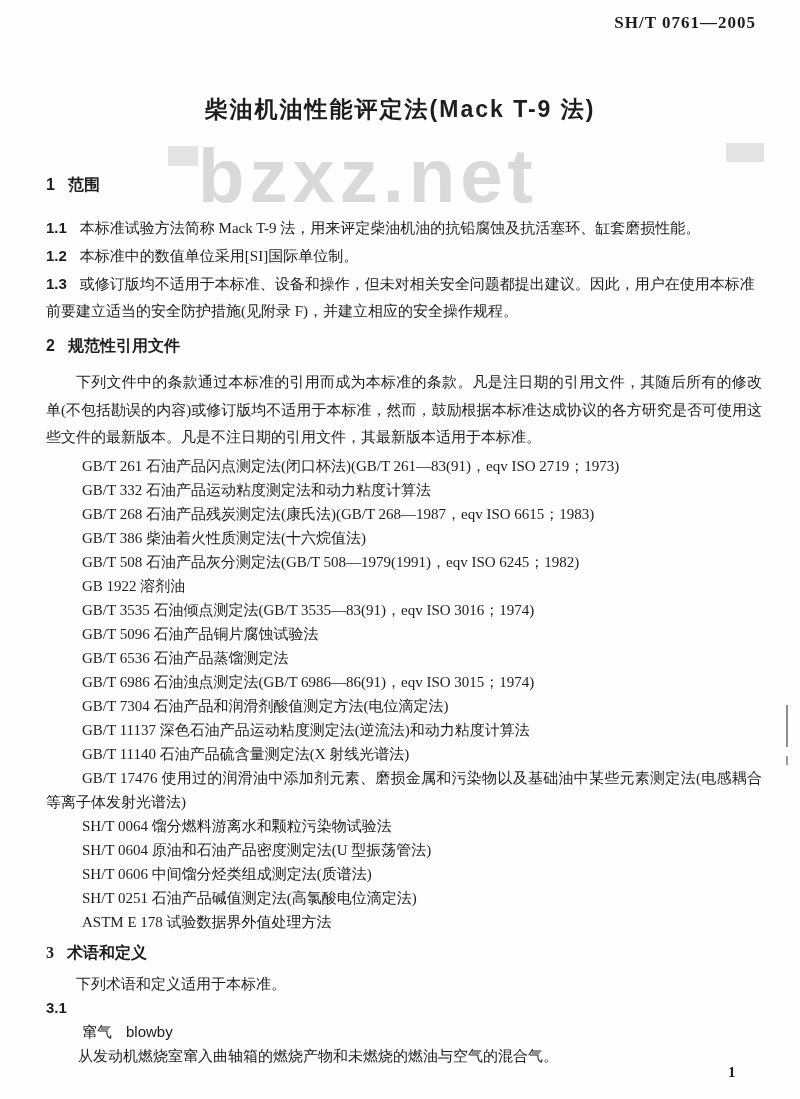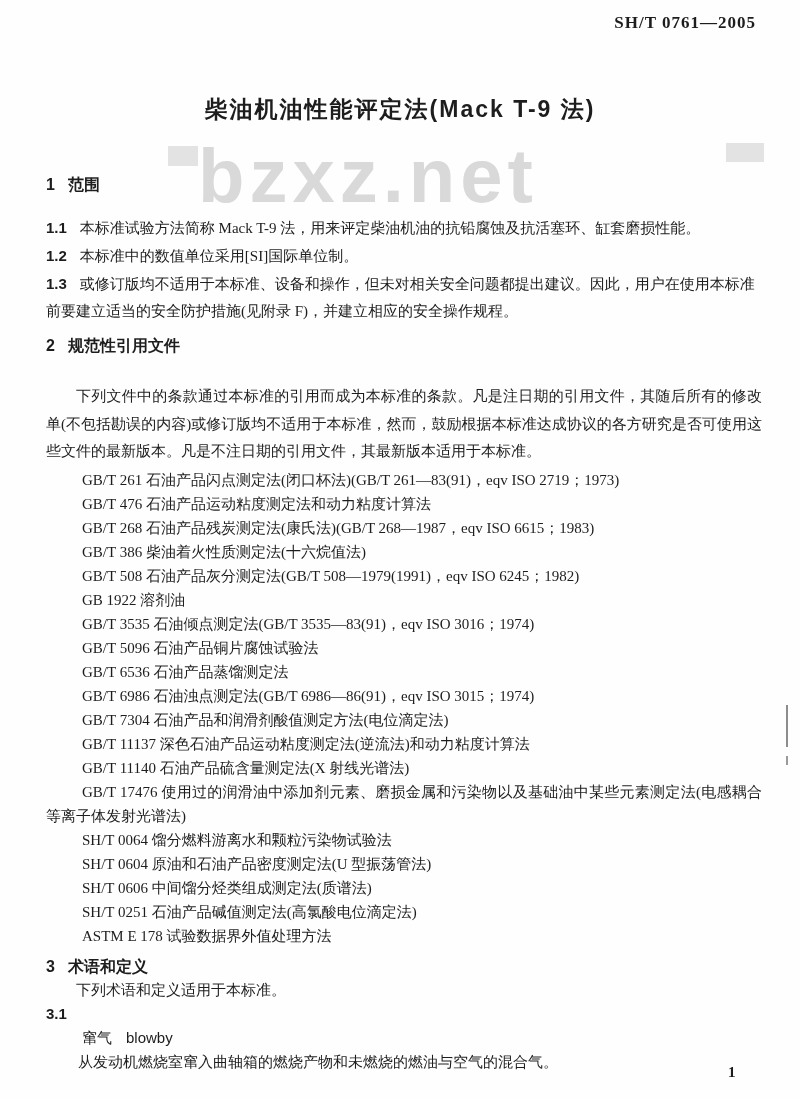--- a/index.html
+++ b/index.html
@@ -40,22 +40,22 @@
     position:absolute; top:176px; left:46px; width:716px;
     z-index:1; font-size:15px;
   }
   .sec-heading {
     font-family:"Liberation Sans", sans-serif;
     font-size:16px; font-weight:bold;
     line-height:18px; margin:0;
   }
   .sec-heading .sec-num { margin-right:13px; }
   #sec1-heading { margin-bottom:20px; }
-  #sec2-heading { margin-top:12px; margin-bottom:28px; }
-  #sec3-heading { margin-top:10px; margin-bottom:2px; }
+  #sec2-heading { margin-top:12px; margin-bottom:14px; }
+  #sec3-heading { margin-top:10px; margin-bottom:10px;font-family:Liberation Serif, serif; }
 
   .clause { margin:0; line-height:27px; }
   .clause-num {
     font-weight:bold; font-family:"Liberation Sans", sans-serif;
     margin-right:13px;
   }
   .intro-para {
     margin:0 0 2px 0; line-height:27.5px;
     text-indent:2em; text-align:justify;
   }
@@ -101,21 +101,21 @@
   <p class="clause"><span class="clause-num">1.1</span><span>本标准试验方法简称 Mack T-9 法，用来评定柴油机油的抗铅腐蚀及抗活塞环、缸套磨损性能。</span></p>
   <p class="clause"><span class="clause-num">1.2</span><span>本标准中的数值单位采用[SI]国际单位制。</span></p>
   <p class="clause"><span class="clause-num">1.3</span><span>或修订版均不适用于本标准、设备和操作，但未对相关安全问题都提出建议。因此，用户在使用本标准前要建立适当的安全防护措施(见附录 F)，并建立相应的安全操作规程。</span></p>
 
   <p class="sec-heading" id="sec2-heading"><span class="sec-num">2</span><span>规范性引用文件</span></p>
 
   <p class="intro-para">下列文件中的条款通过本标准的引用而成为本标准的条款。凡是注日期的引用文件，其随后所有的修改单(不包括勘误的内容)或修订版均不适用于本标准，然而，鼓励根据本标准达成协议的各方研究是否可使用这些文件的最新版本。凡是不注日期的引用文件，其最新版本适用于本标准。</p>
 
   <ul class="ref-list">
     <li>GB/T 261 石油产品闪点测定法(闭口杯法)(GB/T 261—83(91)，eqv ISO 2719；1973)</li>
-    <li>GB/T 476 石油产品运动粘度测定法和动力粘度计算法</li>
+    <li>GB/T 332 石油产品运动粘度测定法和动力粘度计算法</li>
     <li>GB/T 268 石油产品残炭测定法(康氏法)(GB/T 268—1987，eqv ISO 6615；1983)</li>
     <li>GB/T 386 柴油着火性质测定法(十六烷值法)</li>
     <li>GB/T 508 石油产品灰分测定法(GB/T 508—1979(1991)，eqv ISO 6245；1982)</li>
     <li>GB 1922 溶剂油</li>
     <li>GB/T 3535 石油倾点测定法(GB/T 3535—83(91)，eqv ISO 3016；1974)</li>
     <li>GB/T 5096 石油产品铜片腐蚀试验法</li>
     <li>GB/T 6536 石油产品蒸馏测定法</li>
     <li>GB/T 6986 石油浊点测定法(GB/T 6986—86(91)，eqv ISO 3015；1974)</li>
     <li>GB/T 7304 石油产品和润滑剂酸值测定方法(电位滴定法)</li>
     <li>GB/T 11137 深色石油产品运动粘度测定法(逆流法)和动力粘度计算法</li>

